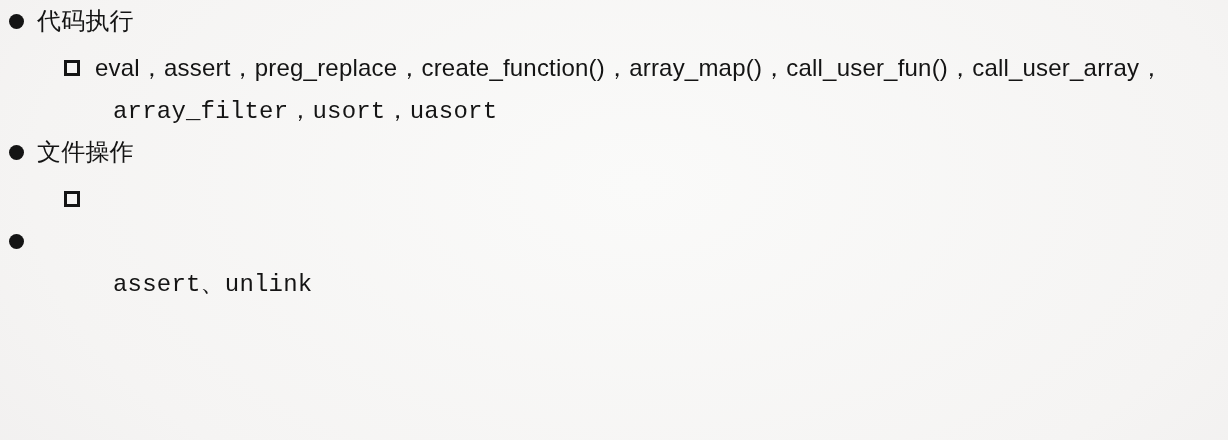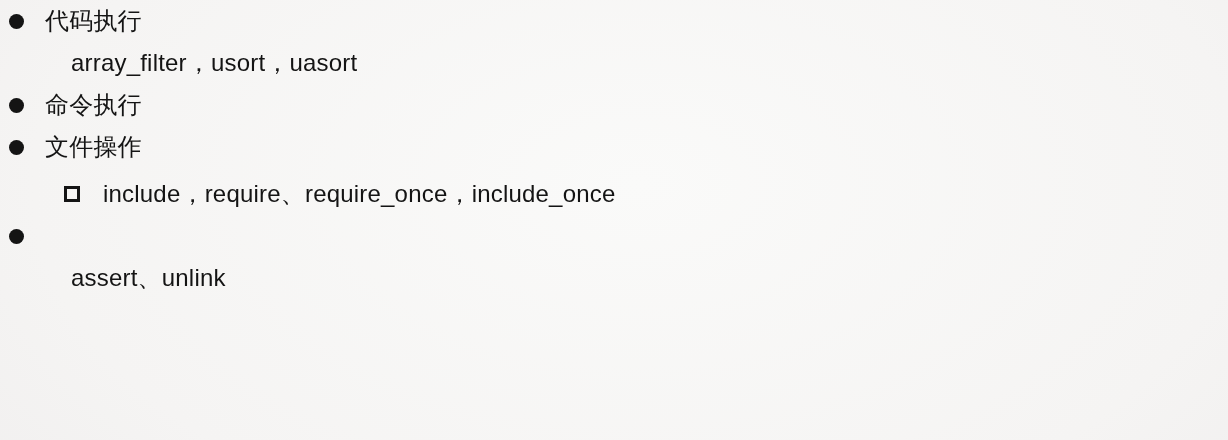--- a/index.html
+++ b/index.html
@@ -20,74 +20,72 @@
     background: radial-gradient(ellipse 1100px 650px at 52% 42%,
                 var(--bg-center) 0%, #f5f4f3 55%, var(--bg-edge) 100%);
     font-size: 24px;
     overflow: hidden;
   }
   .line {
     display: flex;
     align-items: center;
     height: 42px;
     white-space: nowrap;
-    gap: 8px;
   }
   .line.sub-first { margin-top: 5px; }
   .marker-circle {
     flex: 0 0 auto;
     width: 15px;
     height: 15px;
     border-radius: 50%;
     background: var(--text);
     margin-left: 9px;
     margin-right: 13px;
   }
   .marker-square {
     flex: 0 0 auto;
     width: 16px;
     height: 16px;
     border: 3px solid var(--text);
     background: transparent;
     margin-left: 64px;
     margin-right: 15px;
   }
-  .cont { padding-left: 71px; }
+  .cont { padding-left: 113px; font-family: Liberation Mono, monospace; }
   .txt { letter-spacing: 0.2px; }
 </style>
 </head>
 <body>
 
 <div class="slide">
 
   <div class="section">
     <div class="line">
       <span class="marker-circle"></span>
       <span class="txt">代码执行</span>
     </div>
+    <div class="line sub-first">
+      <span class="marker-square"></span>
+      <span class="txt">eval，assert，preg_replace，create_function()，array_map()，call_user_fun()，call_user_array，</span>
+    </div>
     <div class="line cont">
       <span class="txt">array_filter，usort，uasort</span>
     </div>
   </div>
 
   <div class="section">
-    <div class="line">
-      <span class="marker-circle"></span>
-      <span class="txt">命令执行</span>
-    </div>
   </div>
 
   <div class="section">
     <div class="line">
       <span class="marker-circle"></span>
       <span class="txt">文件操作</span>
     </div>
     <div class="line sub-first">
       <span class="marker-square"></span>
-      <span class="txt">include，require、require_once，include_once</span>
     </div>
   </div>
 
   <div class="section">
     <div class="line">
       <span class="marker-circle"></span>
     </div>
     <div class="line cont">
       <span class="txt">assert、unlink</span>
     </div>

